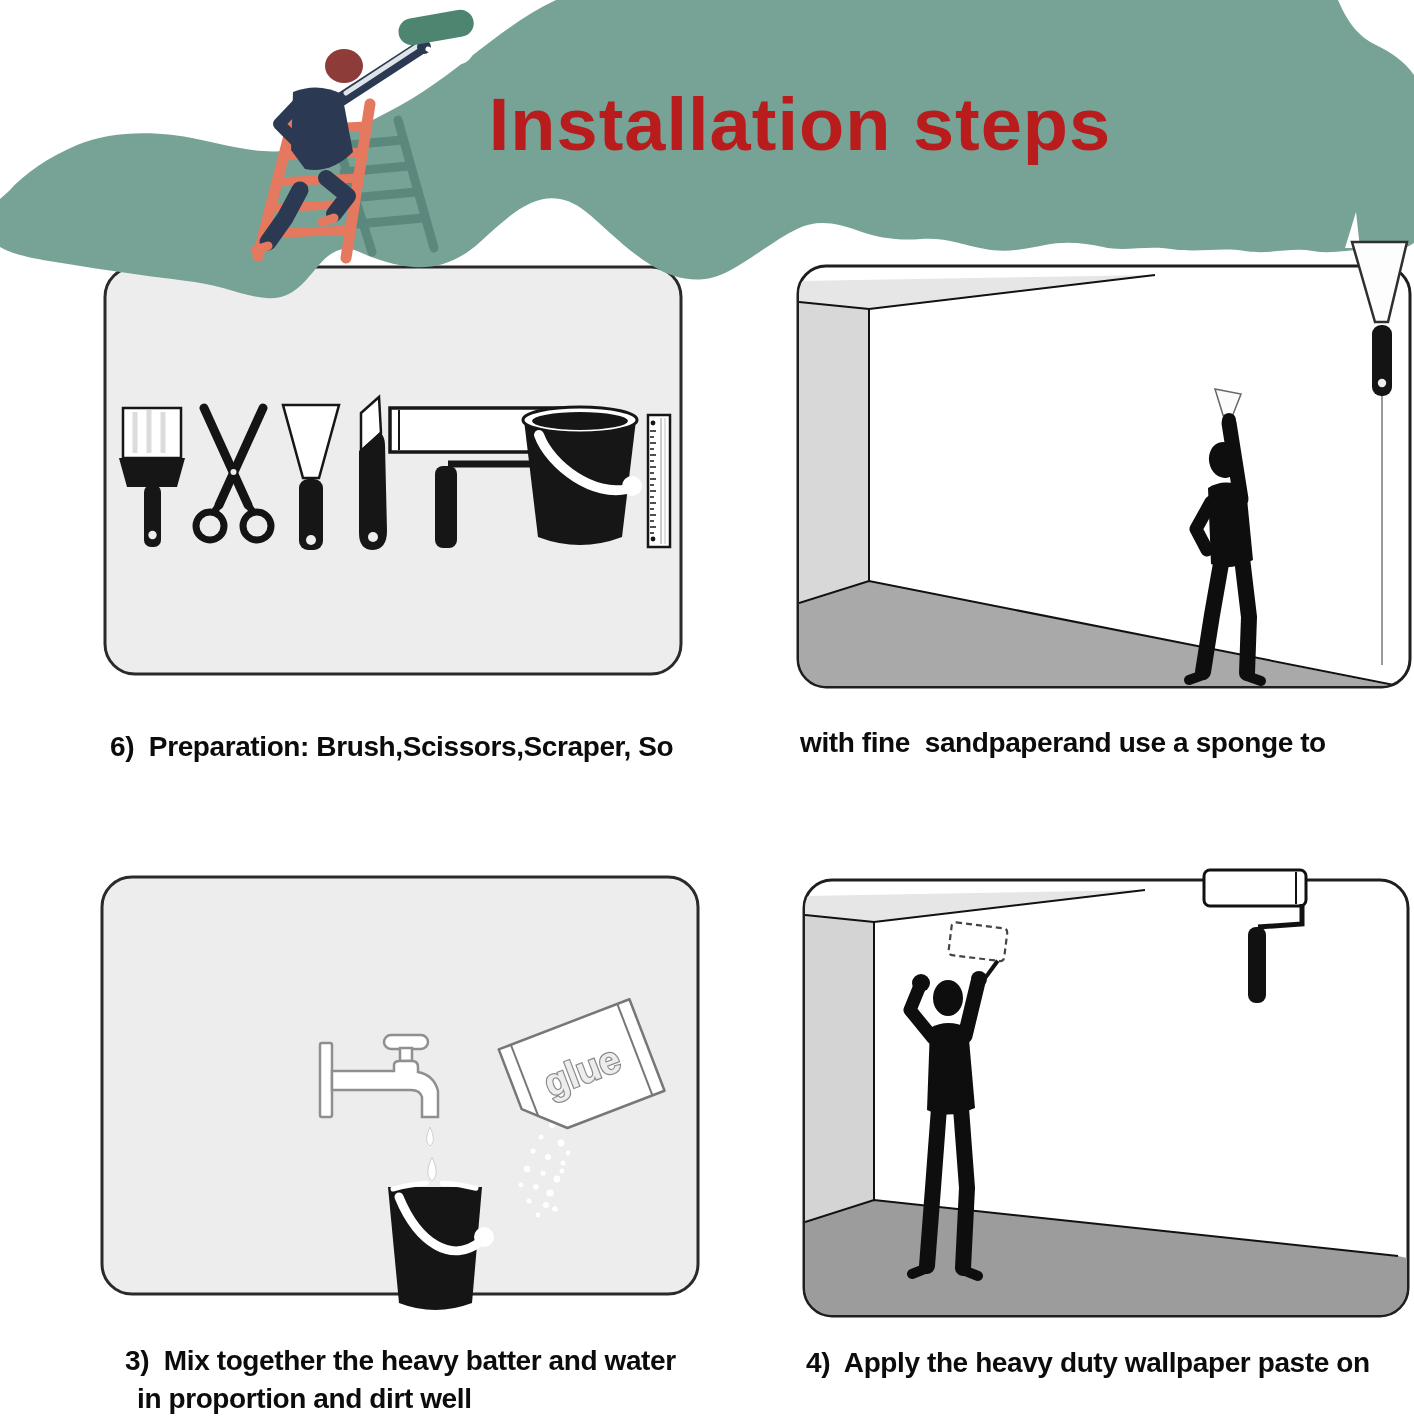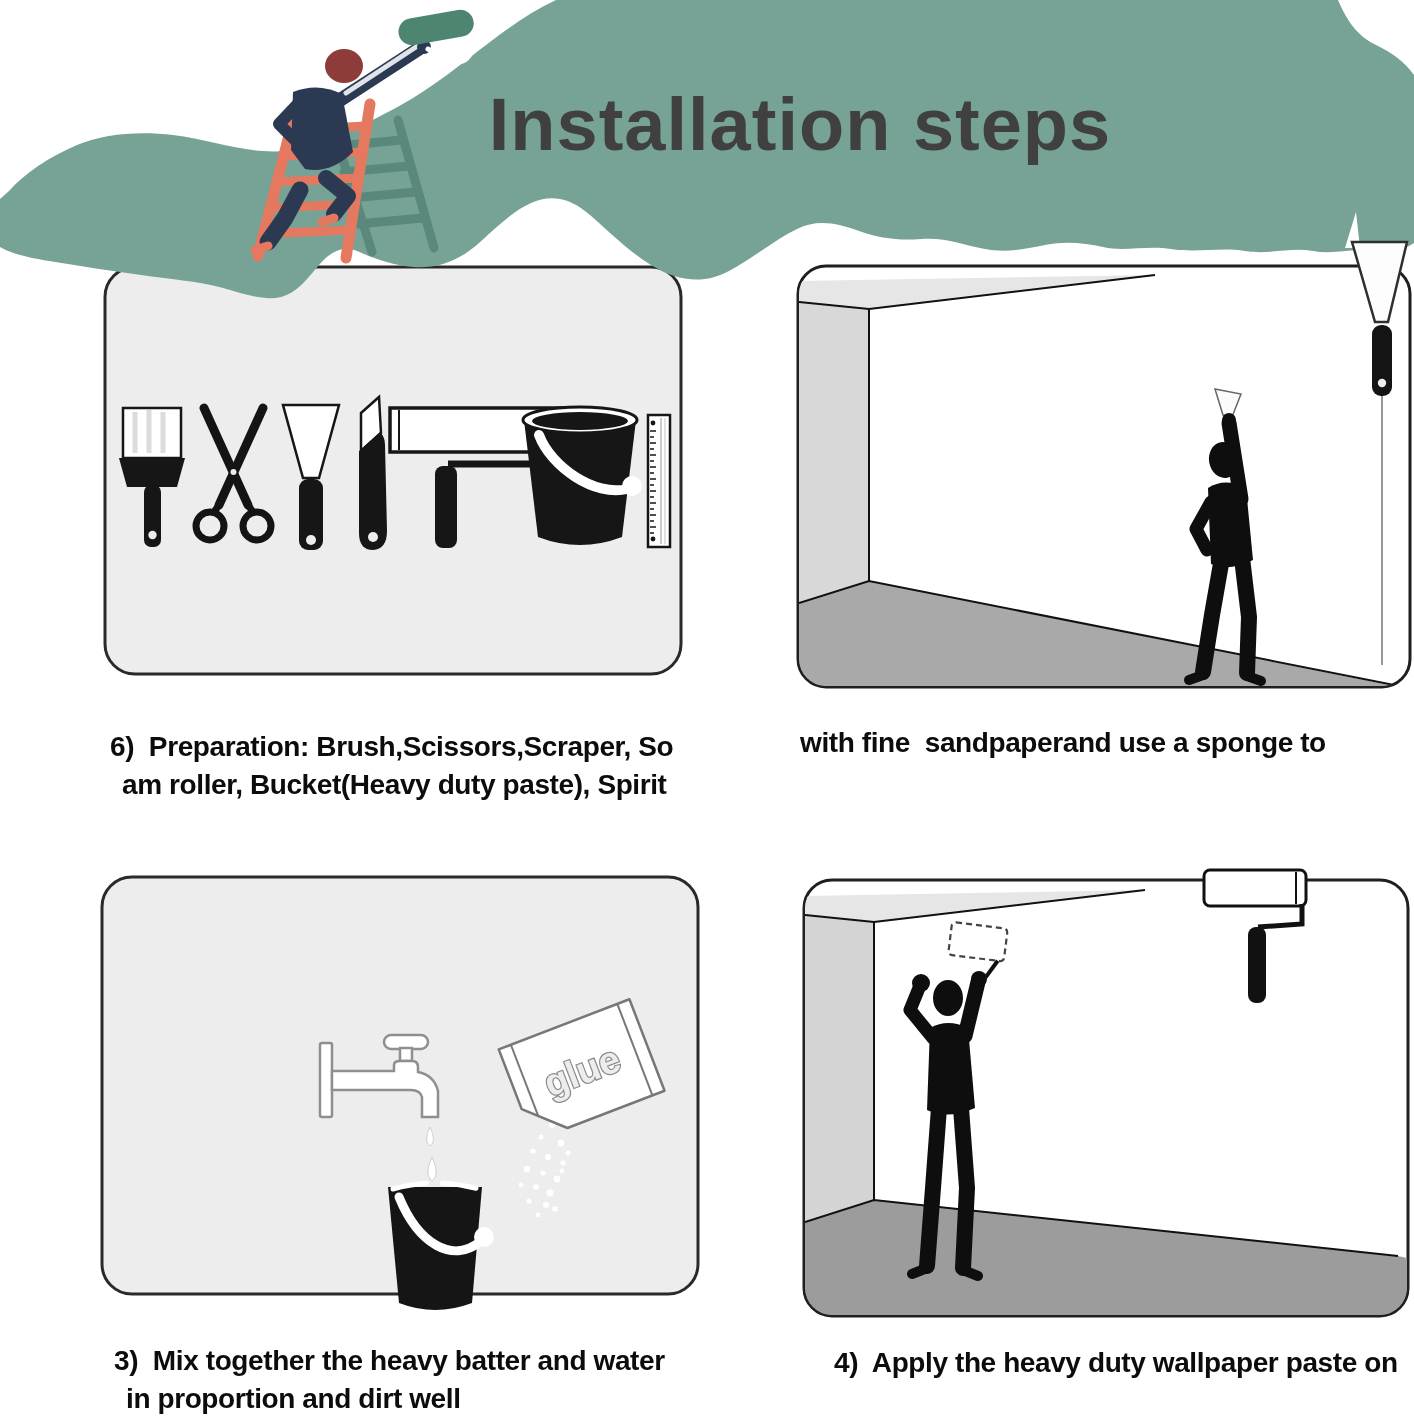--- a/index.html
+++ b/index.html
@@ -3,36 +3,36 @@
 <meta charset="utf-8">
 <style>
   html,body{margin:0;padding:0;background:#fff;}
   #page{position:relative;width:1414px;height:1426px;background:#fff;overflow:hidden;
         font-family:"Liberation Sans",sans-serif;}
   .abs{position:absolute;}
   svg{display:block;overflow:visible;}
   
   #banner{left:0;top:0;width:1414px;height:310px;z-index:5;pointer-events:none;}
   #page-title{left:430px;top:88px;width:740px;z-index:7;text-align:center;
-              color:#404040;font-size:74px;font-weight:700;line-height:1;letter-spacing:1px;}
+              color:#b91c1c;font-size:74px;font-weight:700;line-height:1;letter-spacing:1px;}
   
   .panel{z-index:1;}
   #panel1{left:103px;top:265px;width:580px;height:411px;}
   #panel2{left:795px;top:263px;width:618px;height:427px;z-index:6;}
   #panel3{left:100px;top:875px;width:600px;height:445px;}
   #panel4{left:800px;top:870px;width:612px;height:450px;}
   
   .caption{z-index:2;color:#0c0c0c;font-weight:700;font-size:28px;line-height:38px;letter-spacing:-0.4px;}
   .cap-line{white-space:pre;}
   .cap-line + .cap-line{margin-left:12px;}
   #cap1{left:110px;top:728px;}
   #cap2{left:800px;top:724px;}
   #cap2 .cap-line + .cap-line{margin-left:4px;}
-  #cap3{left:114px;top:1342px;}
-  #cap4{left:806px;top:1344px;margin-left:28px;}
+  #cap3{left:125px;top:1342px;}
+  #cap4{left:806px;top:1344px;}
 </style>
 </head>
 <body>
 
 <div id="page">
 
   <figure class="panel abs" id="panel1" style="margin:0">
     <svg width="580" height="411" viewBox="0 0 580 411">
       <rect x="2" y="2" width="576" height="407" rx="30" fill="#ededed" stroke="#2a2a2a" stroke-width="3"></rect>
 
@@ -268,21 +268,20 @@
           <rect x="398" y="14" width="76" height="27" rx="13.5" fill="#4e8571" transform="rotate(-10 436 27)"></rect>
           <path d="M470 40 C476 56 463 66 448 60 C441 57 434 52 428 49" fill="none" stroke="#ffffff" stroke-width="5" stroke-linecap="round"></path>
         </g>
       </g>
     </svg>
   </div>
   <div class="abs" id="page-title">Installation steps</div>
 
   <div class="caption abs" id="cap1">
     <div class="cap-line">6)  Preparation: Brush,Scissors,Scraper, So</div>
-    <div class="cap-line">am roller, Bucket(Heavy duty paste), Spirit</div>
   </div>
   <div class="caption abs" id="cap2">
     <div class="cap-line">with fine  sandpaperand use a sponge to</div>
   </div>
   <div class="caption abs" id="cap3">
     <div class="cap-line">3)  Mix together the heavy batter and water</div>
     <div class="cap-line">in proportion and dirt well</div>
   </div>
   <div class="caption abs" id="cap4">
     <div class="cap-line">4)  Apply the heavy duty wallpaper paste on</div>

